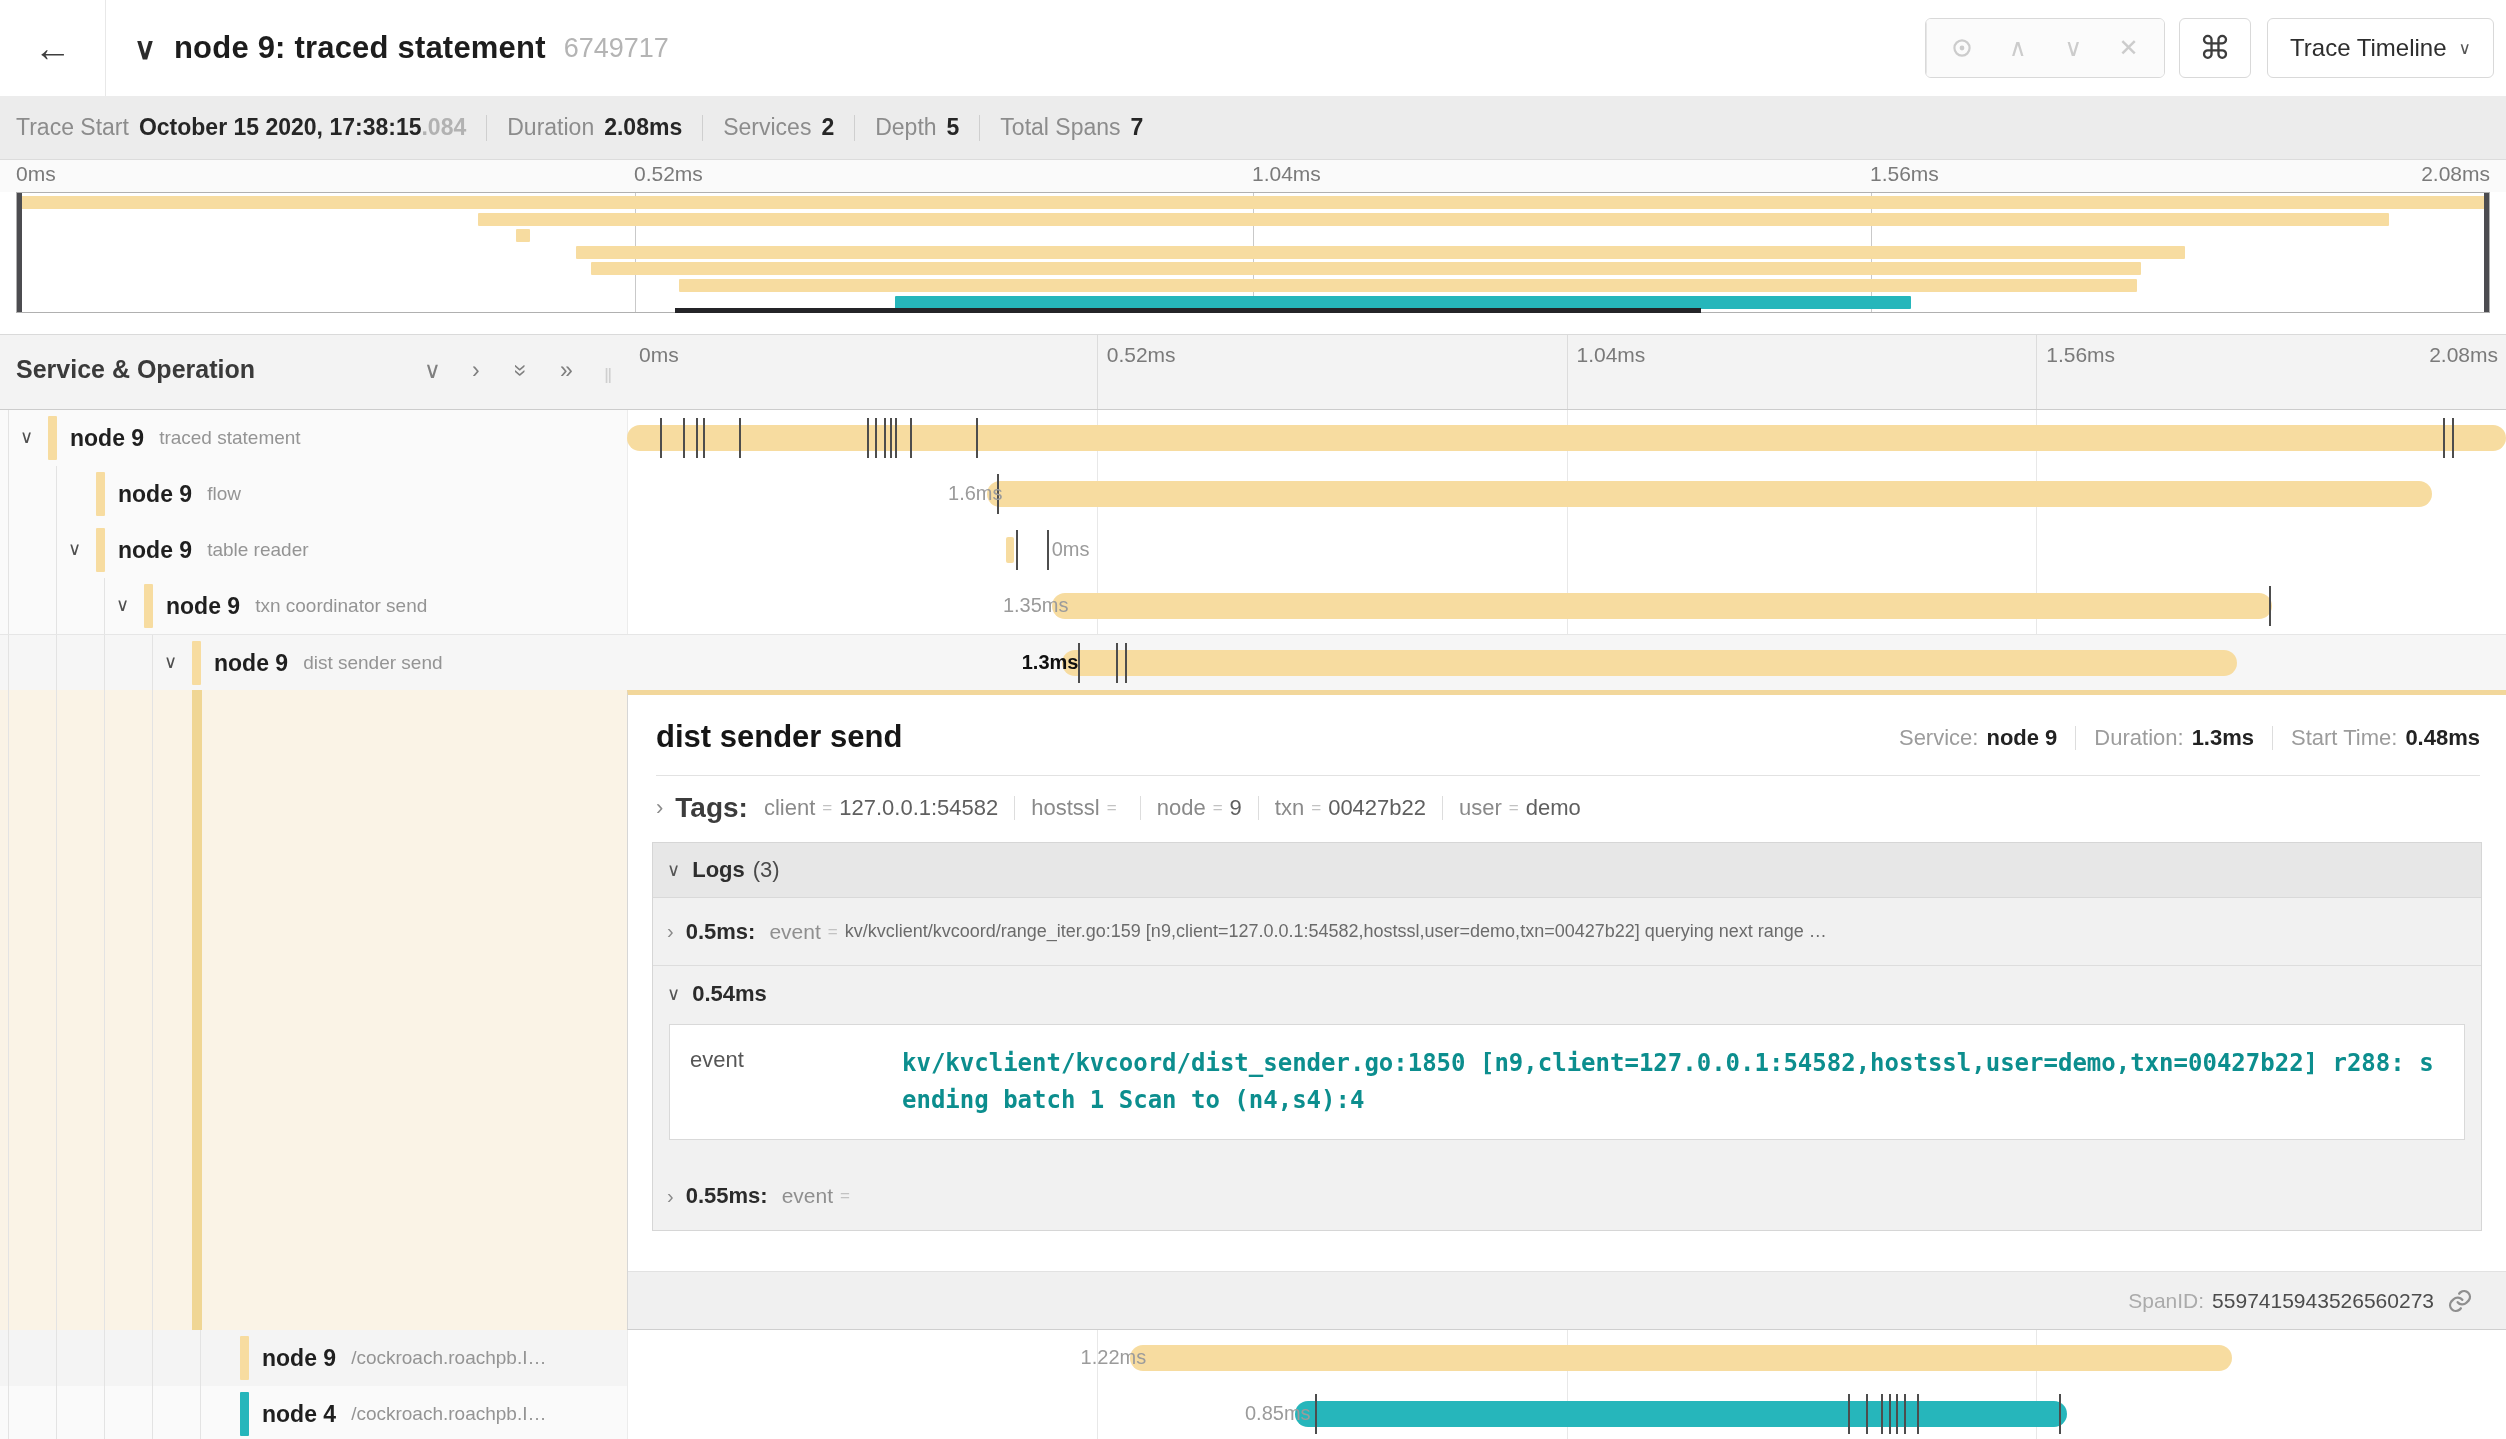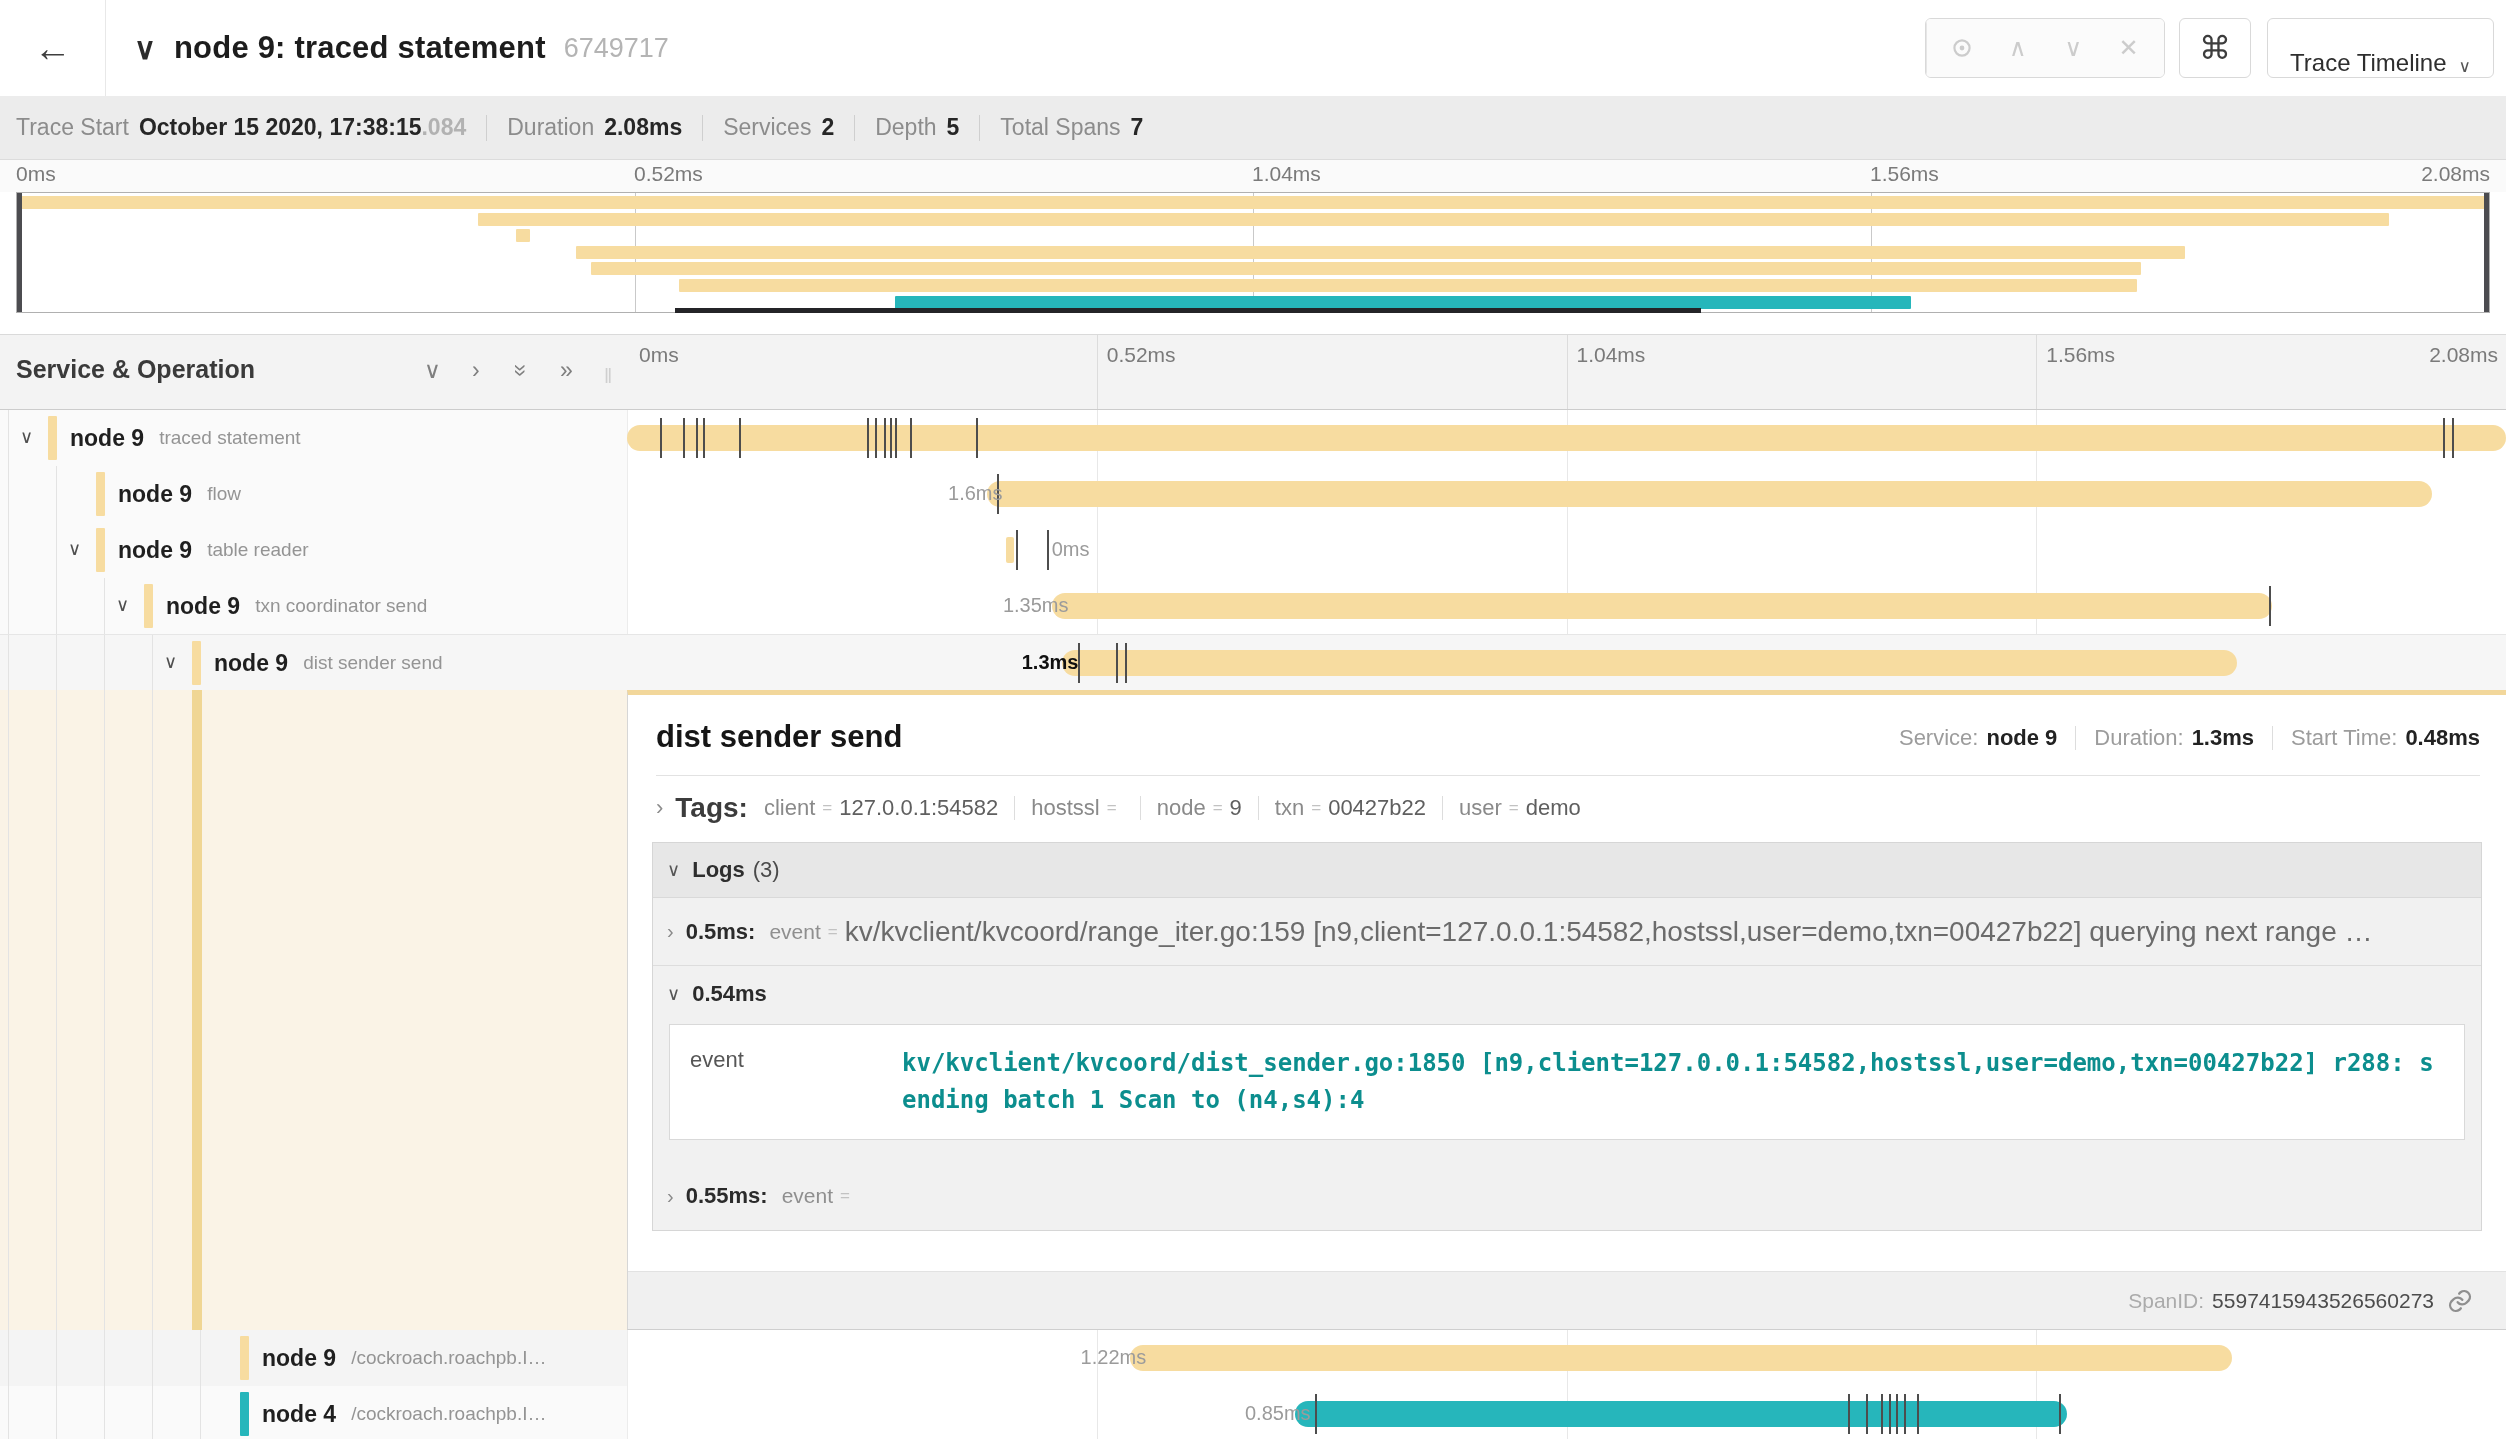--- a/index.html
+++ b/index.html
@@ -17,21 +17,21 @@
   .controls { position:absolute; right:12px; top:18px; height:60px; display:flex; align-items:center; }
   .find-wrap { display:flex; height:60px; border:1px solid #d9d9d9; border-radius:6px; overflow:hidden; background:#fff; }
   .find-input { width:642px; height:100%; border:none; outline:none; padding:0 18px; font-size:24px; color:#444;
     font-family:"Liberation Sans", sans-serif; }
   .find-input::placeholder { color:#c3c3c3; }
   .find-icons { width:238px; background:#fbfbfb; border-left:1px solid #e6e6e6; display:flex; align-items:center; justify-content:space-evenly; }
   .find-ico { color:#cccccc; font-size:24px; display:flex; align-items:center; justify-content:center; width:40px; height:40px; cursor:pointer; }
   .cmd-btn { width:72px; height:60px; margin-left:14px; border:1px solid #d9d9d9; border-radius:6px; background:#fff;
     display:flex; align-items:center; justify-content:center; font-size:32px; color:#3d3d3d; cursor:pointer; }
   .view-btn { height:60px; margin-left:16px; border:1px solid #d9d9d9; border-radius:6px; background:#fff; padding:0 22px;
-    display:flex; align-items:flex-end; gap:12px; font-size:24px; font-weight:500; color:#2e2e2e; cursor:pointer; }
+    display:flex; align-items:center; gap:12px; font-size:24px; font-weight:500; color:#2e2e2e; cursor:pointer; }
   .view-caret { font-size:17px; color:#555; }
 
   
   #summarybar { position:absolute; left:0; top:96px; width:2506px; height:64px; background:#ececec;
     border-bottom:1px solid #dcdcdc; display:flex; align-items:center; padding-left:16px; font-size:23px; }
   .sum-label { color:#8c8c8c; margin-right:10px; }
   .sum-value { color:#262626; font-weight:700; }
   .sum-suffix { color:#b2b2b2; font-weight:700; }
   .sum-sep { width:1px; height:26px; background:#cfcfcf; margin:0 20px; }
 
@@ -98,21 +98,21 @@
   .logs-chev { font-size:18px; color:#555; margin-right:12px; }
   .logs-title { font-size:22px; font-weight:700; color:#2e2e2e; margin-right:8px; }
   .logs-count { font-size:22px; color:#4a4a4a; }
   .logs-body { background:#f1f1f1; border-top:1px solid #d9d9d9; }
   .log-entry { display:flex; align-items:center; padding:0 14px; height:68px; cursor:pointer; }
   .log-entry.bordered { border-bottom:1px solid #dddddd; }
   .log-chev { font-size:20px; color:#8a8a8a; margin-right:12px; }
   .log-time { font-size:22px; font-weight:700; color:#2b2b2b; margin-right:14px; white-space:nowrap; }
   .log-key { font-size:21px; color:#8f8f8f; white-space:nowrap; }
   .log-eq { font-size:17px; color:#c2c2c2; margin:0 7px; }
-  .log-preview { font-size:28px; color:#6b6b6b; white-space:nowrap; overflow:hidden; flex:1; }
+  .log-preview { font-size:18px; color:#6b6b6b; white-space:nowrap; overflow:hidden; flex:1; }
   .log-exp-head { display:flex; align-items:center; height:56px; padding:0 14px; cursor:pointer; }
   .event-table { margin:2px 16px 22px 16px; background:#fff; border:1px solid #d9d9d9; display:flex; }
   .event-key { width:206px; padding:22px 0 22px 20px; font-size:22px; color:#565656; }
   .event-value { flex:1; padding:20px 30px 20px 26px; font-family:"DejaVu Sans Mono", monospace; font-size:24px;
     font-weight:700; color:#0c8e8e; line-height:1.55; word-break:break-all; }
   .logs-foot { padding:8px 14px 18px 14px; font-size:19px; color:#9d9d9d; }
   .spanid-bar { position:absolute; left:0; right:0; bottom:0; height:58px; background:#f0f0f0; border-top:1px solid #e2e2e2;
     display:flex; align-items:center; justify-content:flex-end; padding-right:32px; }
   .spanid-label { font-size:21px; color:#ababab; margin-right:8px; }
   .spanid-value { font-size:21px; color:#4c4c4c; font-weight:500; margin-right:12px; }

